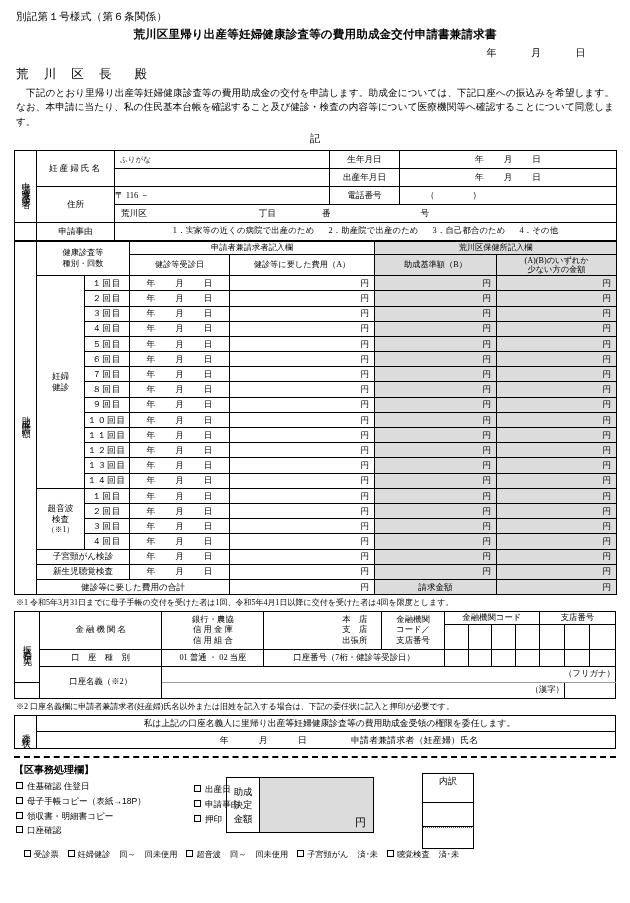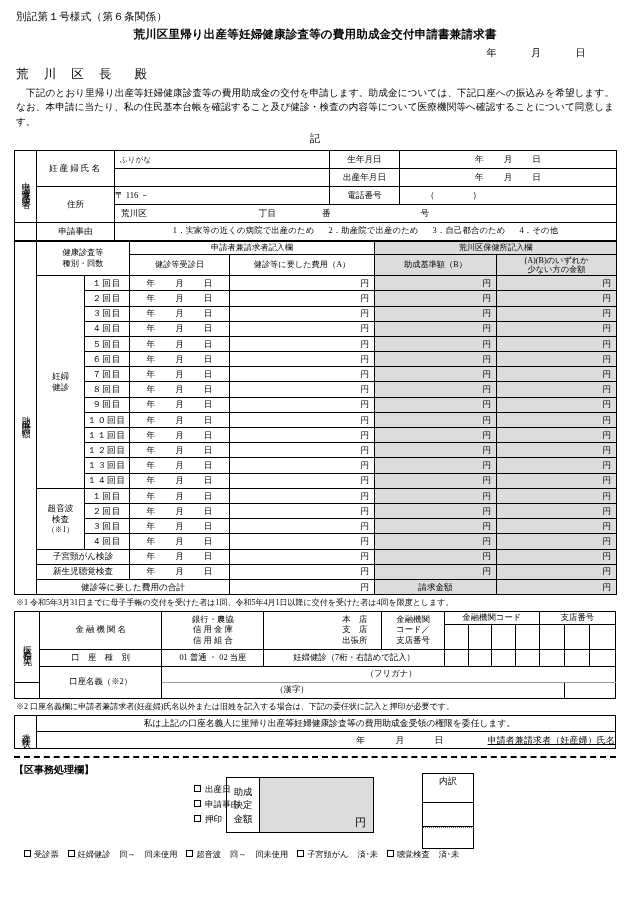--- a/index.html
+++ b/index.html
@@ -77,26 +77,26 @@
   .yen { text-align: right; padding-right: 5px; }
   .cnt { font-size: 8.6px; letter-spacing: 1px; }
   .twoline { font-size: 7.5px; line-height: 1.15; }
 
   .note { font-size: 8px; margin: 2px 0 3px 2px; letter-spacing: 0; }
 
   
   .t-bank td { height: 17px; font-size: 8.4px; }
   .bank-3l { font-size: 7.8px; line-height: 1.22; }
   .nm-row td { height: 16px; }
-  .nm-lab { font-size: 7.8px; text-align: center; padding-left: 5px; }
+  .nm-lab { font-size: 7.8px; text-align: right; padding-left: 5px; }
 
   
   .t-proxy td { font-size: 8.8px; }
   .t-proxy .p-txt { text-align: center; padding-left: 7px; height: 16px; }
-  .t-proxy .p-sig { text-align: right; padding-left: 46px; height: 17px; letter-spacing:.3px;text-decoration:underline;}
+  .t-proxy .p-sig { text-align: center; padding-left: 46px; height: 17px; letter-spacing:.3px;}
   .t-proxy .p-sig .g { display:inline-block; margin-right: 30px;}
 
   
   .cut {
     margin: 7px 0 5px 0; height: 0;
     border-top: 2px dashed #000;
   }
 
   
   .office { position: relative; height: 110px; }
@@ -439,21 +439,21 @@
         <td></td>
         <td></td>
         <td></td>
         <td></td>
         <td></td>
         <td></td>
       </tr>
       <tr>
         <td>口　座　種　別</td>
         <td>01 普通 ・ 02 当座</td>
-        <td colspan="2">妊婦健診（7桁・右詰めで記入）</td>
+        <td colspan="2">口座番号（7桁・健診等受診日）</td>
         <td></td>
         <td></td>
         <td></td>
         <td></td>
         <td></td>
         <td></td>
         <td></td>
       </tr>
       <tr class="nm-row">
         <td rowspan="2" style="border-bottom:1px solid #000">口座名義（※2）</td>
@@ -489,20 +489,26 @@
         </td>
       </tr>
     </tbody>
   </table>
 
   <div class="cut"></div>
 
   <div class="office">
     <div class="office-title">【区事務処理欄】</div>
 
+    <div class="col-a ck" id="office-left">
+        <div><span class="box"></span><span>住基確認  住登日</span></div>
+        <div><span class="box"></span><span>母子手帳コピー（表紙→18P）</span></div>
+        <div><span class="box"></span><span>領収書・明細書コピー</span></div>
+        <div><span class="box"></span><span>口座確認</span></div>
+      </div>
     <div class="col-b ck" id="office-right">
         <div><span class="box"></span><span>出産日</span></div>
         <div><span class="box"></span><span>申請事由</span></div>
         <div><span class="box"></span><span>押印</span></div>
       </div>
 
     <div class="amt-box">
       <div class="amt-lab">
         <span>助成</span>
         <span>決定</span>

